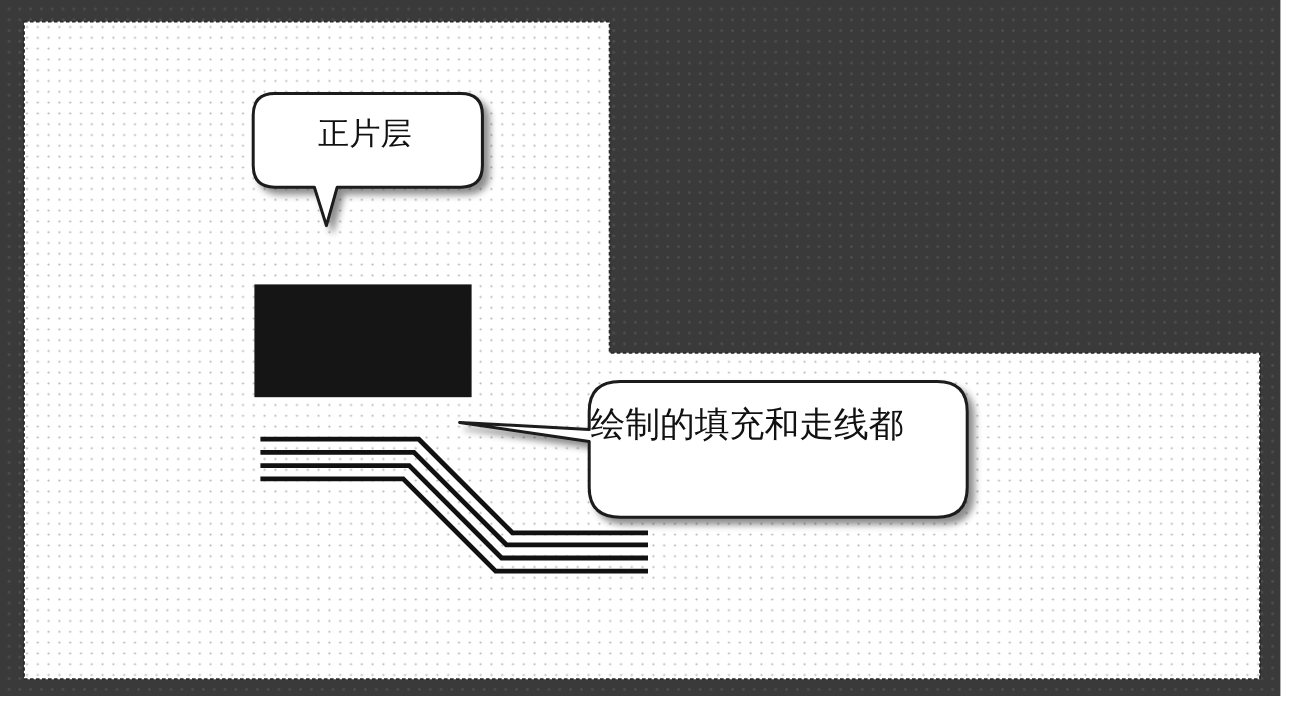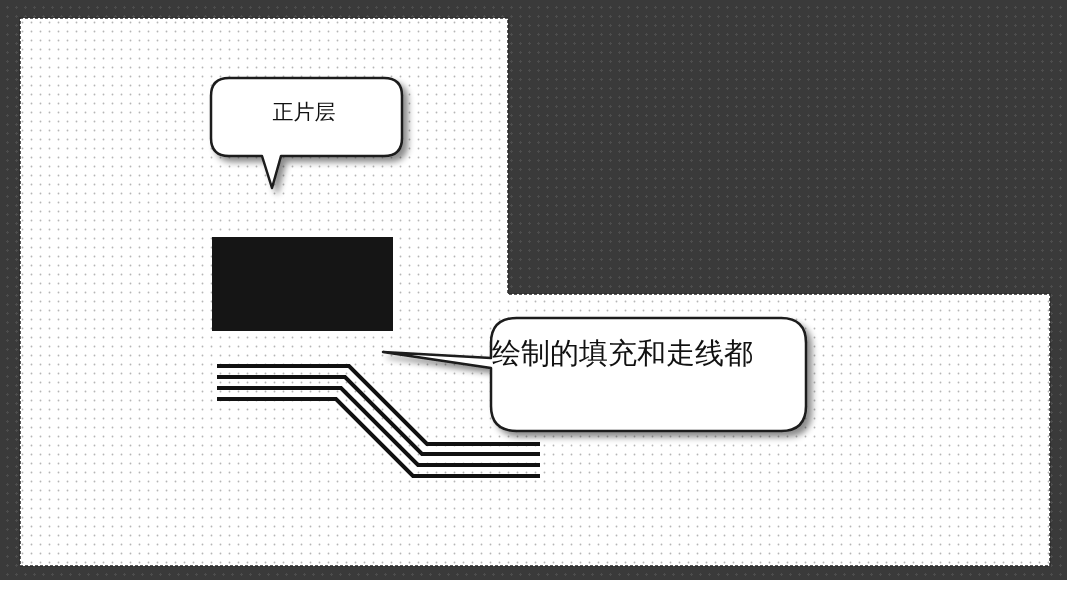--- a/index.html
+++ b/index.html
@@ -28,21 +28,21 @@
     svg { position: absolute; left: 0; top: 0; }
     .bubble-text {
       position: absolute;
       font-family: "DejaVu Serif", "Liberation Serif", serif;
       color: #111;
       pointer-events: none;
     }
     #label-positive {
       left: 214px; top: 92px; width: 180px;
       text-align: center;
-      font-size: 21px;
+      font-size: 26px;
       line-height: 40px;
     }
     #label-copper {
       left: 492px; top: 333px; width: 371px;
       font-size: 29px;
       line-height: 40px;
     }
   </style>
 </head>
 <body>

